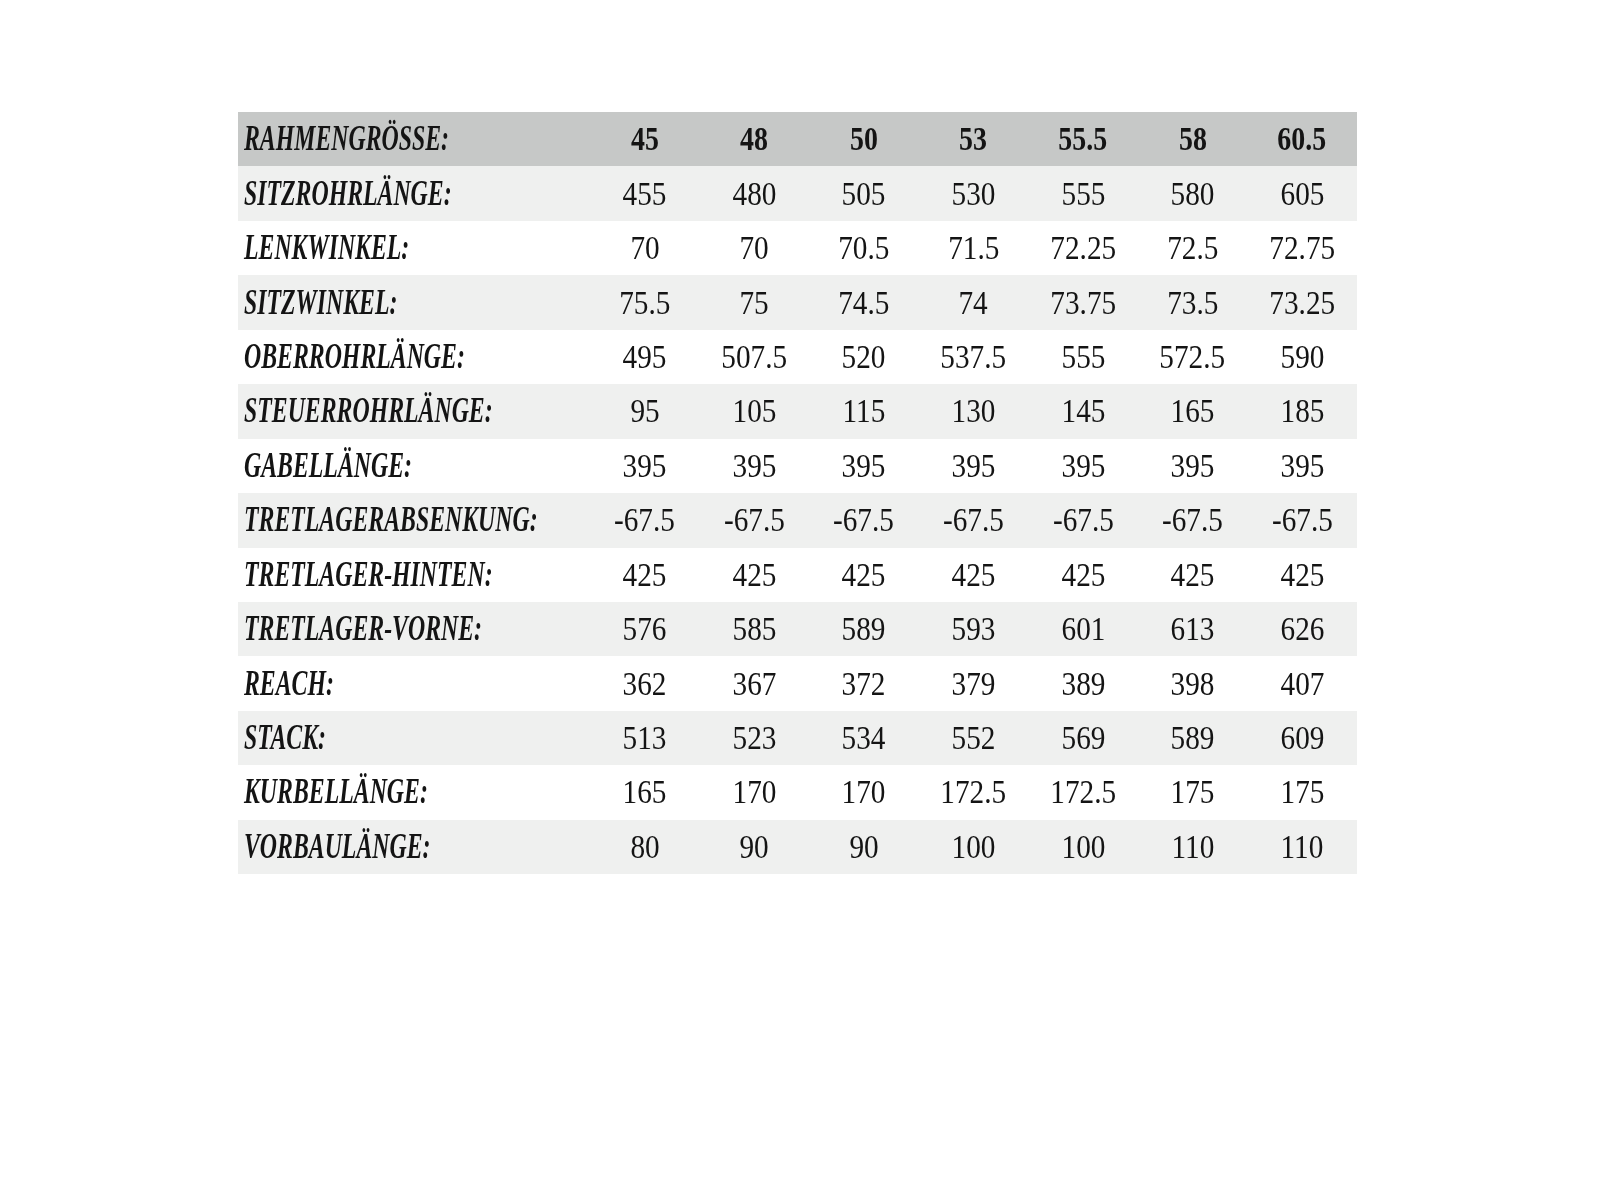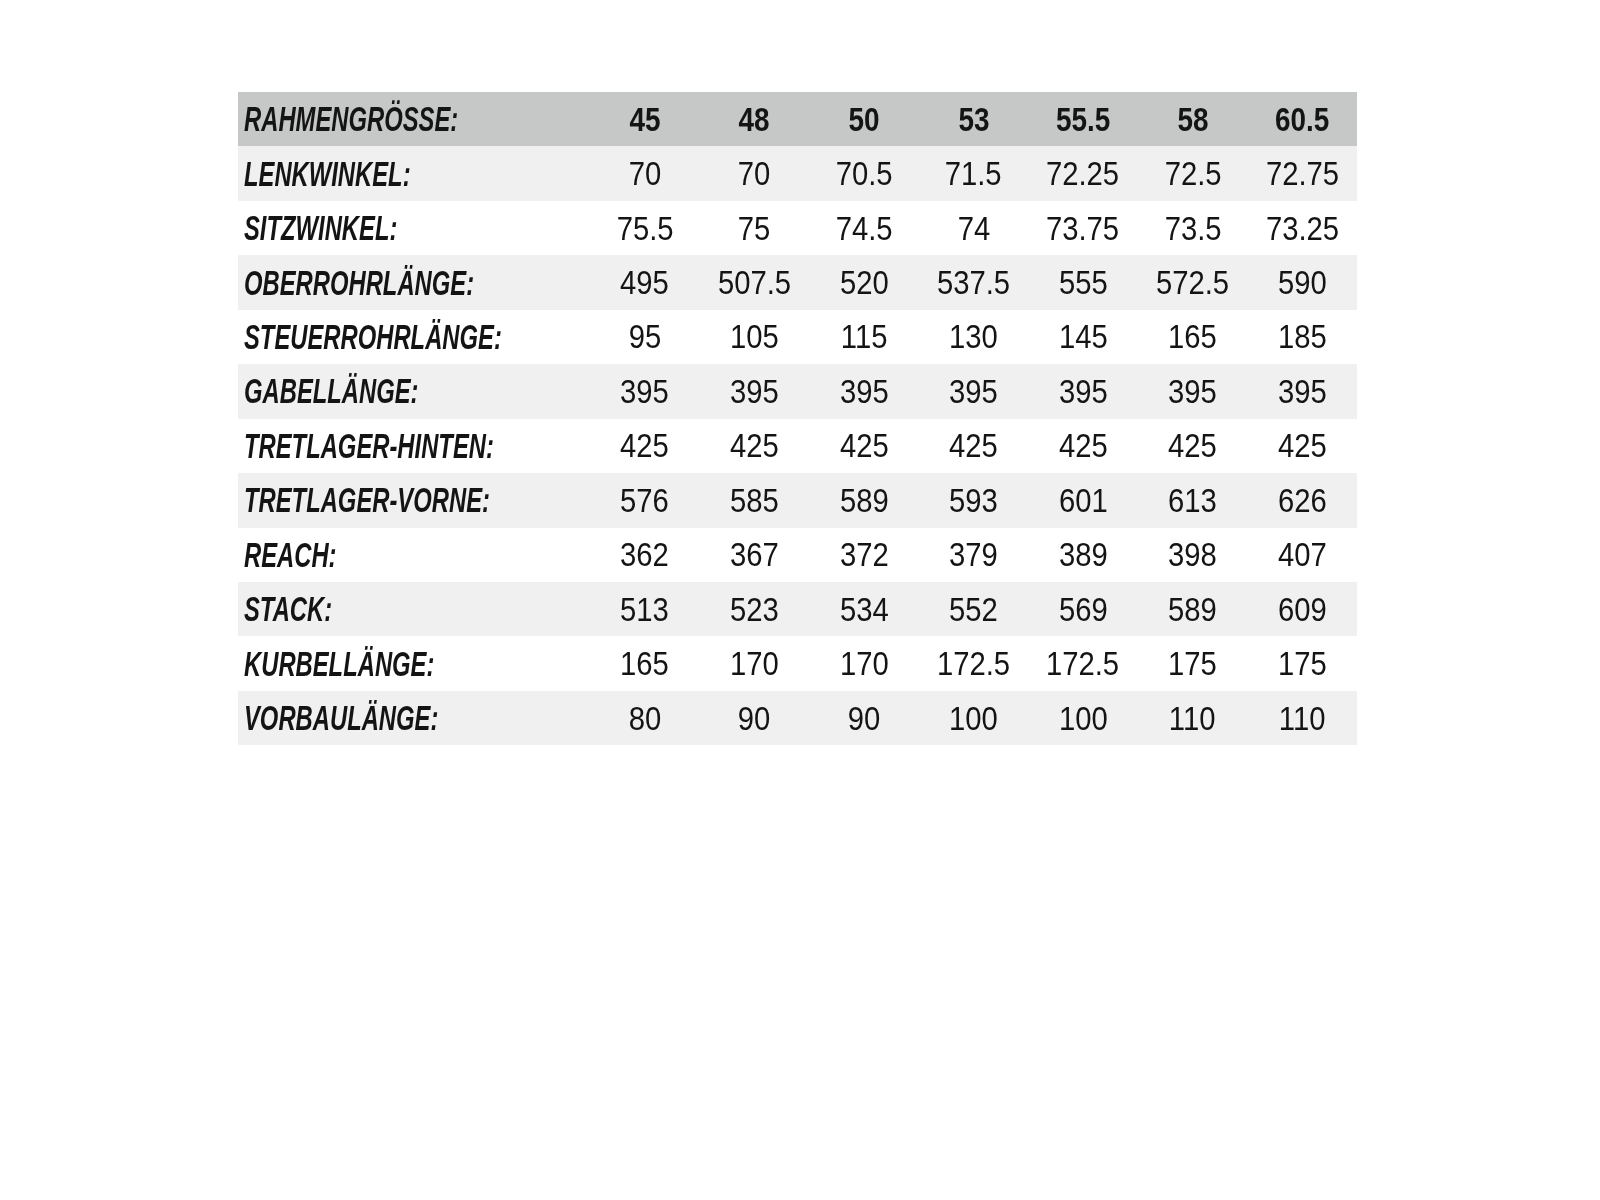--- a/index.html
+++ b/index.html
@@ -8,24 +8,25 @@
     background: #ffffff;
   }
   body {
     width: 1600px; height: 1200px;
     position: relative;
     font-family: "Liberation Sans", sans-serif;
     color: var(--text, #141414);
   }
   table.spec {
     position: absolute;
-    left: 238px; top: 92px;
+    left: 238px; top: 112px;
     width: 1119px;
     border-collapse: collapse;
     table-layout: fixed;
+    font-family: Liberation Serif, serif;
   }
   table.spec tr { height: 54.45px; }
   thead tr { background: var(--header-bg, #c6c8c7); }
   tbody tr:nth-child(odd)  { background: var(--stripe-bg, #eff0ef); }
   tbody tr:nth-child(even) { background: var(--row-bg, #ffffff); }
   th, td {
     padding: 0;
     vertical-align: middle;
     font-weight: normal;
   }
@@ -75,20 +76,30 @@
         <th class="val-cell"><span class="num size">48</span></th>
         <th class="val-cell"><span class="num size">50</span></th>
         <th class="val-cell"><span class="num size">53</span></th>
         <th class="val-cell"><span class="num size">55.5</span></th>
         <th class="val-cell"><span class="num size">58</span></th>
         <th class="val-cell"><span class="num size">60.5</span></th>
       </tr>
   </thead>
   <tbody id="table-body">
 
+  <tr>
+        <th class="label-cell"><span class="lbl">SITZROHRLÄNGE:</span></th>
+        <td class="val-cell"><span class="num">455</span></td>
+        <td class="val-cell"><span class="num">480</span></td>
+        <td class="val-cell"><span class="num">505</span></td>
+        <td class="val-cell"><span class="num">530</span></td>
+        <td class="val-cell"><span class="num">555</span></td>
+        <td class="val-cell"><span class="num">580</span></td>
+        <td class="val-cell"><span class="num">605</span></td>
+      </tr>
       <tr>
         <th class="label-cell"><span class="lbl">LENKWINKEL:</span></th>
         <td class="val-cell"><span class="num">70</span></td>
         <td class="val-cell"><span class="num">70</span></td>
         <td class="val-cell"><span class="num">70.5</span></td>
         <td class="val-cell"><span class="num">71.5</span></td>
         <td class="val-cell"><span class="num">72.25</span></td>
         <td class="val-cell"><span class="num">72.5</span></td>
         <td class="val-cell"><span class="num">72.75</span></td>
       </tr>
@@ -126,20 +137,30 @@
         <th class="label-cell"><span class="lbl">GABELLÄNGE:</span></th>
         <td class="val-cell"><span class="num">395</span></td>
         <td class="val-cell"><span class="num">395</span></td>
         <td class="val-cell"><span class="num">395</span></td>
         <td class="val-cell"><span class="num">395</span></td>
         <td class="val-cell"><span class="num">395</span></td>
         <td class="val-cell"><span class="num">395</span></td>
         <td class="val-cell"><span class="num">395</span></td>
       </tr>
       <tr>
+        <th class="label-cell"><span class="lbl">TRETLAGERABSENKUNG:</span></th>
+        <td class="val-cell"><span class="num">-67.5</span></td>
+        <td class="val-cell"><span class="num">-67.5</span></td>
+        <td class="val-cell"><span class="num">-67.5</span></td>
+        <td class="val-cell"><span class="num">-67.5</span></td>
+        <td class="val-cell"><span class="num">-67.5</span></td>
+        <td class="val-cell"><span class="num">-67.5</span></td>
+        <td class="val-cell"><span class="num">-67.5</span></td>
+      </tr>
+      <tr>
         <th class="label-cell"><span class="lbl">TRETLAGER-HINTEN:</span></th>
         <td class="val-cell"><span class="num">425</span></td>
         <td class="val-cell"><span class="num">425</span></td>
         <td class="val-cell"><span class="num">425</span></td>
         <td class="val-cell"><span class="num">425</span></td>
         <td class="val-cell"><span class="num">425</span></td>
         <td class="val-cell"><span class="num">425</span></td>
         <td class="val-cell"><span class="num">425</span></td>
       </tr>
       <tr>

